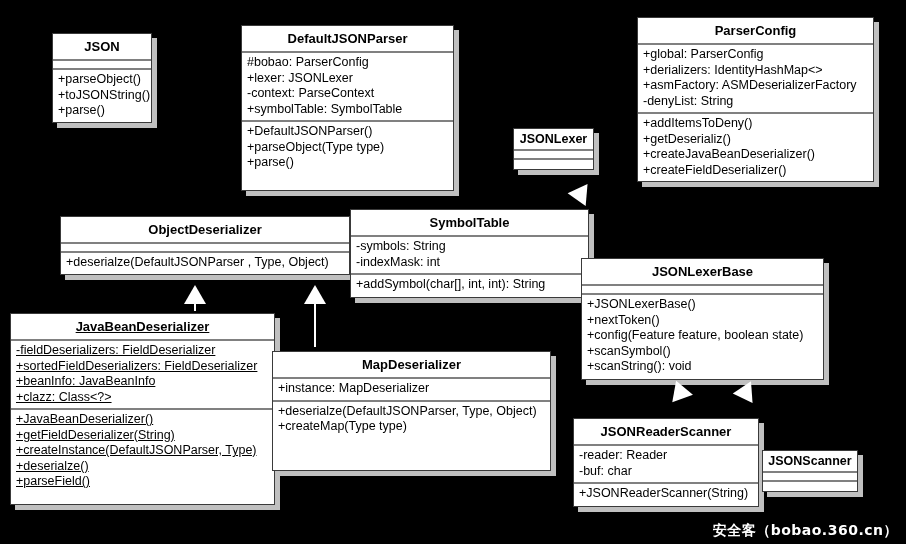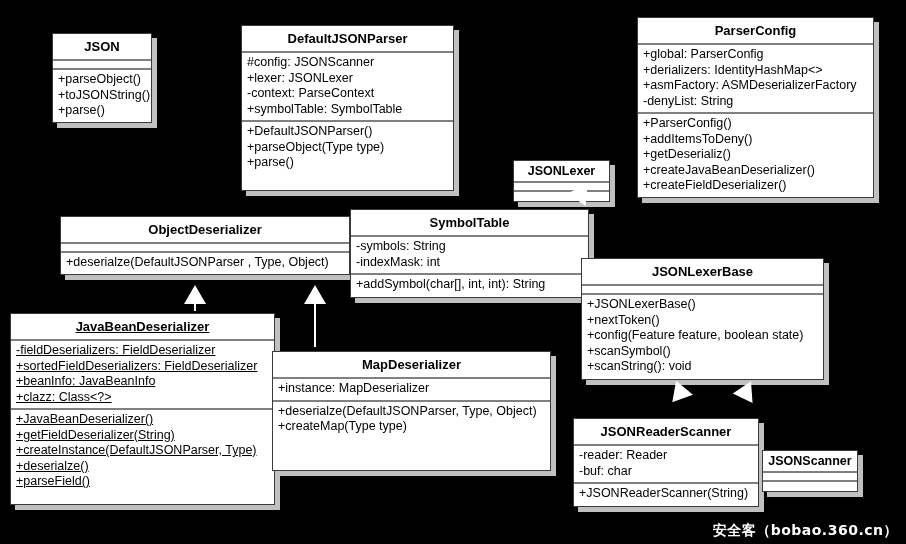--- a/index.html
+++ b/index.html
@@ -104,50 +104,49 @@
     <div class="compartment ops-c">
       <div class="row">+parseObject()</div>
       <div class="row">+toJSONString()</div>
       <div class="row">+parse()</div>
     </div>
   </div>
 
   <div class="uml" style="left:241px; top:25px; width:213px; height:166px;">
     <div class="compartment name-c">DefaultJSONParser</div>
     <div class="compartment attrs-c">
-      <div class="row">#config: JSONScanner</div>
+      <div class="row">#bobao: ParserConfig</div>
       <div class="row">+lexer: JSONLexer</div>
       <div class="row">-context: ParseContext</div>
       <div class="row">+symbolTable: SymbolTable</div>
     </div>
     <div class="compartment ops-c">
       <div class="row">+DefaultJSONParser()</div>
       <div class="row">+parseObject(Type type)</div>
       <div class="row">+parse()</div>
     </div>
   </div>
 
   <div class="uml" style="left:637px; top:17px; width:237px;">
     <div class="compartment name-c">ParserConfig</div>
     <div class="compartment attrs-c">
       <div class="row">+global: ParserConfig</div>
       <div class="row">+derializers: IdentityHashMap&lt;&gt;</div>
       <div class="row">+asmFactory: ASMDeserializerFactory</div>
       <div class="row">-denyList: String</div>
     </div>
     <div class="compartment ops-c">
-      <div class="row">+ParserConfig()</div>
       <div class="row">+addItemsToDeny()</div>
       <div class="row">+getDeserializ()</div>
       <div class="row">+createJavaBeanDeserializer()</div>
       <div class="row">+createFieldDeserializer()</div>
     </div>
   </div>
 
-  <div class="uml" style="left:513px; top:160px; width:97px;">
+  <div class="uml" style="left:513px; top:128px; width:81px;">
     <div class="compartment name-c" style="padding-top:2px; padding-bottom:2px; font-size:12.5px; line-height:16px;">JSONLexer</div>
     <div class="compartment attrs-c empty-c"></div>
     <div class="compartment ops-c empty-c"></div>
   </div>
 
   <div class="tri tri-up tri-rot" style="left:570px; top:182px; transform: rotate(35deg);"></div>
 
   <div class="uml" style="left:60px; top:216px; width:290px;">
     <div class="compartment name-c">ObjectDeserializer</div>
     <div class="compartment attrs-c empty-c"></div>

